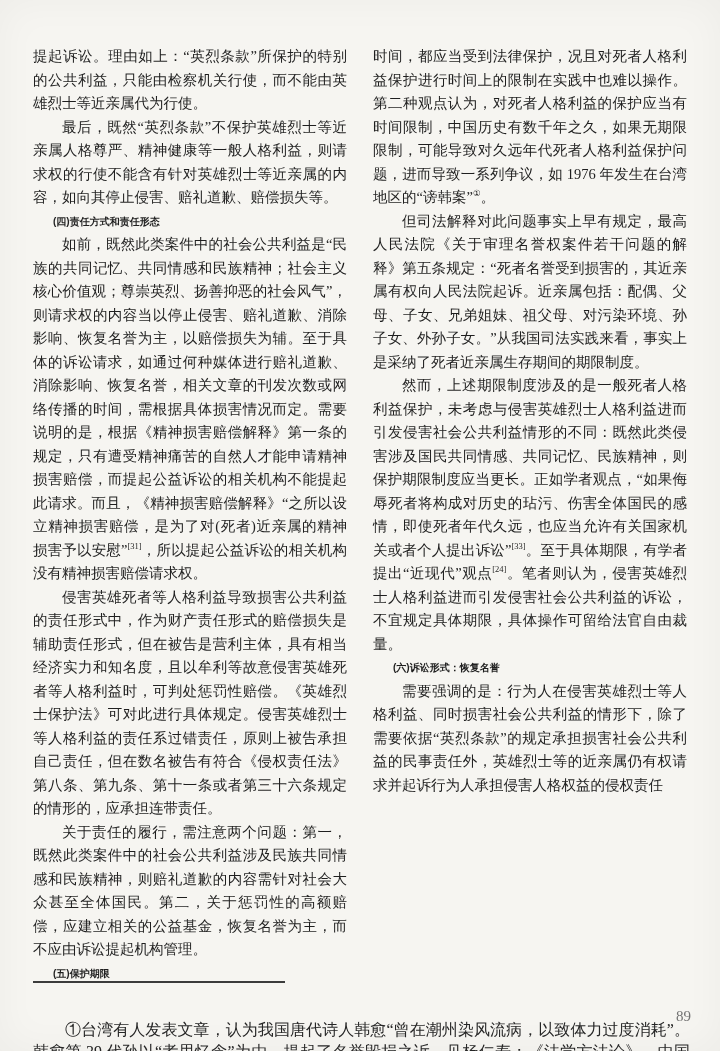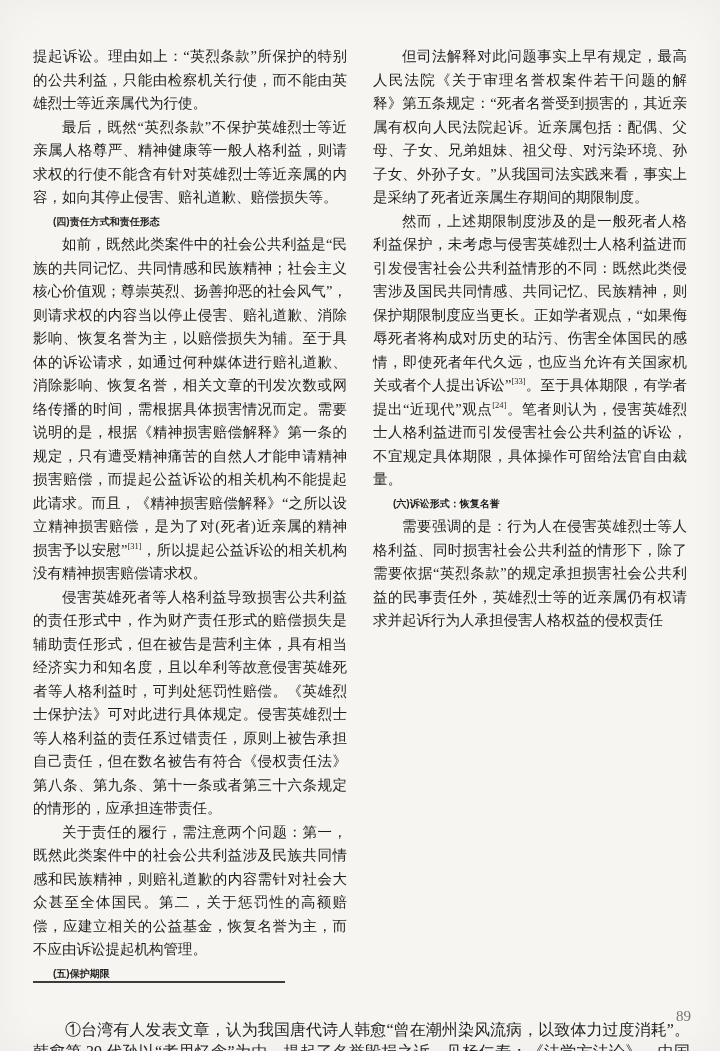--- a/index.html
+++ b/index.html
@@ -81,20 +81,21 @@
       <p class="ind">最后，既然“英烈条款”不保护英雄烈士等近亲属人格尊严、精神健康等一般人格利益，则请求权的行使不能含有针对英雄烈士等近亲属的内容，如向其停止侵害、赔礼道歉、赔偿损失等。</p>
       <p class="heading">(四)责任方式和责任形态</p>
       <p class="ind"><span>如前，既然此类案件中的社会公共利益是“民族的共同记忆、共同情感和民族精神；社会主义核心价值观；尊崇英烈、扬善抑恶的社会风气”，则请求权的内容当以停止侵害、赔礼道歉、消除影响、恢复名誉为主，以赔偿损失为辅。至于具体的诉讼请求，如通过何种媒体进行赔礼道歉、消除影响、恢复名誉，相关文章的刊发次数或网络传播的时间，需根据具体损害情况而定。需要说明的是，根据《精神损害赔偿解释》第一条的规定，只有遭受精神痛苦的自然人才能申请精神损害赔偿，而提起公益诉讼的相关机构不能提起此请求。而且，《精神损害赔偿解释》“之所以设立精神损害赔偿，是为了对(死者)近亲属的精神损害予以安慰”</span><sup class="ref">[31]</sup><span>，所以提起公益诉讼的相关机构没有精神损害赔偿请求权。</span></p>
       <p class="ind">侵害英雄死者等人格利益导致损害公共利益的责任形式中，作为财产责任形式的赔偿损失是辅助责任形式，但在被告是营利主体，具有相当经济实力和知名度，且以牟利等故意侵害英雄死者等人格利益时，可判处惩罚性赔偿。《英雄烈士保护法》可对此进行具体规定。侵害英雄烈士等人格利益的责任系过错责任，原则上被告承担自己责任，但在数名被告有符合《侵权责任法》第八条、第九条、第十一条或者第三十六条规定的情形的，应承担连带责任。</p>
       <p class="ind">关于责任的履行，需注意两个问题：第一，既然此类案件中的社会公共利益涉及民族共同情感和民族精神，则赔礼道歉的内容需针对社会大众甚至全体国民。第二，关于惩罚性的高额赔偿，应建立相关的公益基金，恢复名誉为主，而不应由诉讼提起机构管理。</p>
       <p class="heading">(五)保护期限</p>
       <p class="ind"></p>
     </div>
 
     <div class="col">
+      <p><span>时间，都应当受到法律保护，况且对死者人格利益保护进行时间上的限制在实践中也难以操作。第二种观点认为，对死者人格利益的保护应当有时间限制，中国历史有数千年之久，如果无期限限制，可能导致对久远年代死者人格利益保护问题，进而导致一系列争议，如 1976 年发生在台湾地区的“谤韩案”</span><sup class="ref">①</sup><span>。</span></p>
       <p class="ind">但司法解释对此问题事实上早有规定，最高人民法院《关于审理名誉权案件若干问题的解释》第五条规定：“死者名誉受到损害的，其近亲属有权向人民法院起诉。近亲属包括：配偶、父母、子女、兄弟姐妹、祖父母、对污染环境、孙子女、外孙子女。”从我国司法实践来看，事实上是采纳了死者近亲属生存期间的期限制度。</p>
       <p class="ind"><span>然而，上述期限制度涉及的是一般死者人格利益保护，未考虑与侵害英雄烈士人格利益进而引发侵害社会公共利益情形的不同：既然此类侵害涉及国民共同情感、共同记忆、民族精神，则保护期限制度应当更长。正如学者观点，“如果侮辱死者将构成对历史的玷污、伤害全体国民的感情，即使死者年代久远，也应当允许有关国家机关或者个人提出诉讼”</span><sup class="ref">[33]</sup><span>。至于具体期限，有学者提出“近现代”观点</span><sup class="ref">[24]</sup><span>。笔者则认为，侵害英雄烈士人格利益进而引发侵害社会公共利益的诉讼，不宜规定具体期限，具体操作可留给法官自由裁量。</span></p>
       <p class="heading">(六)诉讼形式：恢复名誉</p>
       <p class="ind"><span>需要强调的是：行为人在侵害英雄烈士等人格利益、同时损害社会公共利益的情形下，除了需要依据“英烈条款”的规定承担损害社会公共利益的民事责任外，英雄烈士等的近亲属仍有权请求并起诉行为人承担侵害人格权益的侵权责任</span></p>
     </div>
 
   </div>
 
   <div class="footnote-rule"></div>
 

